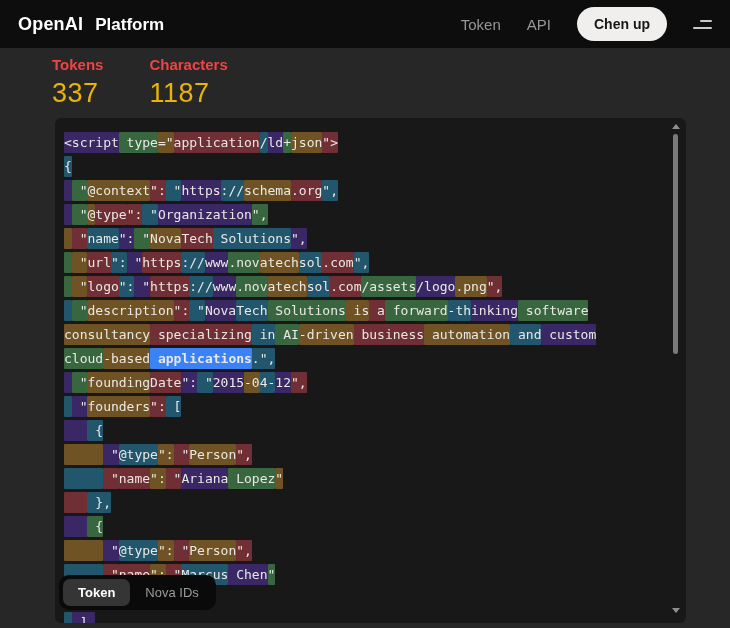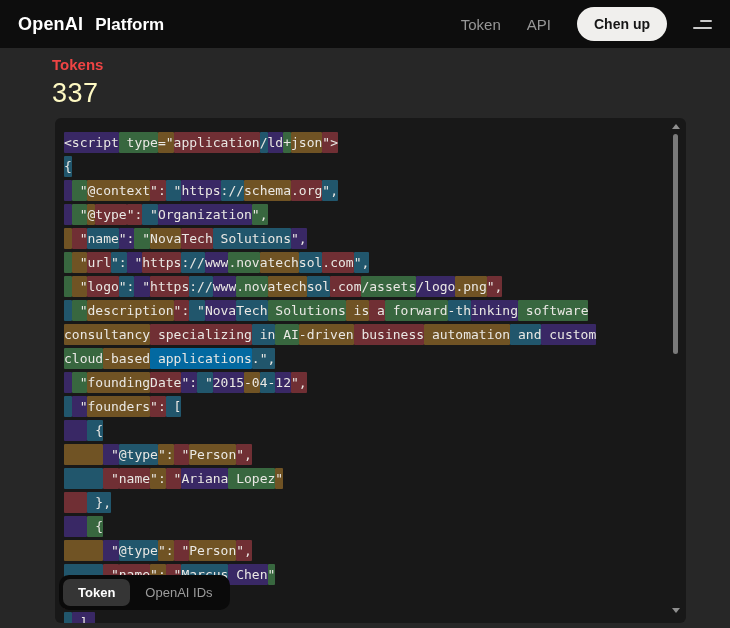--- a/index.html
+++ b/index.html
@@ -17,21 +17,21 @@
   .btn-login { background:#2e2e2e; color:#ffffff; }
   .btn-signup { background:#f0efed; color:#161616; }
   .menu-icon { width:19px; display:flex; flex-direction:column; gap:5px; align-items:flex-end; cursor:pointer; padding:4px 0; }
   .menu-icon i { display:block; height:2px; background:#c9c9c9; border-radius:1px; }
   .menu-icon i:first-child { width:12px; }
   .menu-icon i:last-child { width:19px; }
 
   
   .stats { position:absolute; left:52px; top:56px; display:flex; gap:46px; }
   .stat-label { color:#ef4444; font-size:15px; font-weight:700; }
-  .stat-value { color:#fef9c3; font-size:27px; font-weight:400; margin-top:5px; letter-spacing:.5px; }
+  .stat-value { color:#eab308; font-size:27px; font-weight:400; margin-top:5px; letter-spacing:.5px; }
 
   
   .code-panel { position:absolute; left:55px; top:118px; width:631px; height:505px;
                 background:#181818; border-radius:6px; overflow:hidden; }
   .code-lines { padding:13px 22px 0 9px; font-family:"DejaVu Sans Mono", monospace;
                 font-size:13px; line-height:24px; color:#eae8e4; }
   .code-line { height:24px; white-space:pre; }
   .token { padding:3px 0; border-radius:1px; }
 
   
@@ -68,34 +68,38 @@
         <i></i>
       </span>
   </div>
 </div>
 
 <div class="stats">
   <div>
     <div class="stat-label">Tokens</div>
     <div class="stat-value">337</div>
   </div>
+  <div>
+    <div class="stat-label">Characters</div>
+    <div class="stat-value">1187</div>
+  </div>
 </div>
 
 <div class="code-panel">
   <div class="code-lines">
       <div class="code-line"><span class="token" style="background: rgb(57, 40, 101);">&lt;script</span><span class="token" style="background: rgb(56, 103, 63);"> type</span><span class="token" style="background: rgb(112, 83, 36);">="</span><span class="token" style="background: rgb(112, 47, 52);">application</span><span class="token" style="background: rgb(33, 86, 108);">/</span><span class="token" style="background: rgb(57, 40, 101);">ld</span><span class="token" style="background: rgb(56, 103, 63);">+</span><span class="token" style="background: rgb(112, 83, 36);">json</span><span class="token" style="background: rgb(112, 47, 52);">"&gt;</span></div>
       <div class="code-line"><span class="token" style="background: rgb(33, 86, 108);">{</span></div>
       <div class="code-line"><span class="token" style="background: rgb(57, 40, 101);"> </span><span class="token" style="background: rgb(56, 103, 63);"> "</span><span class="token" style="background: rgb(112, 83, 36);">@context</span><span class="token" style="background: rgb(112, 47, 52);">":</span><span class="token" style="background: rgb(33, 86, 108);"> "</span><span class="token" style="background: rgb(57, 40, 101);">https</span><span class="token" style="background: rgb(33, 86, 108);">://</span><span class="token" style="background: rgb(112, 83, 36);">schema</span><span class="token" style="background: rgb(112, 47, 52);">.org</span><span class="token" style="background: rgb(33, 86, 108);">",</span></div>
       <div class="code-line"><span class="token" style="background: rgb(57, 40, 101);"> </span><span class="token" style="background: rgb(56, 103, 63);"> "</span><span class="token" style="background: rgb(112, 83, 36);">@</span><span class="token" style="background: rgb(112, 47, 52);">type</span><span class="token" style="background: rgb(112, 47, 52);">":</span><span class="token" style="background: rgb(33, 86, 108);"> "</span><span class="token" style="background: rgb(57, 40, 101);">Organization</span><span class="token" style="background: rgb(56, 103, 63);">",</span></div>
       <div class="code-line"><span class="token" style="background: rgb(112, 83, 36);"> </span><span class="token" style="background: rgb(112, 47, 52);"> "</span><span class="token" style="background: rgb(33, 86, 108);">name</span><span class="token" style="background: rgb(57, 40, 101);">":</span><span class="token" style="background: rgb(56, 103, 63);"> "</span><span class="token" style="background: rgb(112, 83, 36);">Nova</span><span class="token" style="background: rgb(112, 47, 52);">Tech</span><span class="token" style="background: rgb(33, 86, 108);"> Solutions</span><span class="token" style="background: rgb(57, 40, 101);">",</span></div>
       <div class="code-line"><span class="token" style="background: rgb(56, 103, 63);"> </span><span class="token" style="background: rgb(112, 83, 36);"> "</span><span class="token" style="background: rgb(112, 47, 52);">url</span><span class="token" style="background: rgb(33, 86, 108);">":</span><span class="token" style="background: rgb(57, 40, 101);"> "</span><span class="token" style="background: rgb(112, 47, 52);">https</span><span class="token" style="background: rgb(33, 86, 108);">://</span><span class="token" style="background: rgb(57, 40, 101);">www</span><span class="token" style="background: rgb(56, 103, 63);">.nov</span><span class="token" style="background: rgb(112, 83, 36);">atech</span><span class="token" style="background: rgb(33, 86, 108);">sol</span><span class="token" style="background: rgb(112, 47, 52);">.com</span><span class="token" style="background: rgb(33, 86, 108);">",</span></div>
       <div class="code-line"><span class="token" style="background: rgb(56, 103, 63);"> </span><span class="token" style="background: rgb(112, 83, 36);"> "</span><span class="token" style="background: rgb(112, 47, 52);">logo</span><span class="token" style="background: rgb(33, 86, 108);">":</span><span class="token" style="background: rgb(57, 40, 101);"> "</span><span class="token" style="background: rgb(112, 47, 52);">https</span><span class="token" style="background: rgb(33, 86, 108);">://</span><span class="token" style="background: rgb(57, 40, 101);">www</span><span class="token" style="background: rgb(56, 103, 63);">.nov</span><span class="token" style="background: rgb(112, 83, 36);">atech</span><span class="token" style="background: rgb(33, 86, 108);">sol</span><span class="token" style="background: rgb(112, 47, 52);">.com</span><span class="token" style="background: rgb(56, 103, 63);">/assets</span><span class="token" style="background: rgb(57, 40, 101);">/logo</span><span class="token" style="background: rgb(112, 83, 36);">.png</span><span class="token" style="background: rgb(112, 47, 52);">",</span></div>
       <div class="code-line"><span class="token" style="background: rgb(33, 86, 108);"> </span><span class="token" style="background: rgb(56, 103, 63);"> "</span><span class="token" style="background: rgb(112, 83, 36);">description</span><span class="token" style="background: rgb(112, 47, 52);">":</span><span class="token" style="background: rgb(33, 86, 108);"> "</span><span class="token" style="background: rgb(57, 40, 101);">Nova</span><span class="token" style="background: rgb(33, 86, 108);">Tech</span><span class="token" style="background: rgb(56, 103, 63);"> Solutions</span><span class="token" style="background: rgb(112, 83, 36);"> is</span><span class="token" style="background: rgb(112, 47, 52);"> a</span><span class="token" style="background: rgb(56, 103, 63);"> forward</span><span class="token" style="background: rgb(33, 86, 108);">-th</span><span class="token" style="background: rgb(57, 40, 101);">inking</span><span class="token" style="background: rgb(56, 103, 63);"> software</span></div>
       <div class="code-line"><span class="token" style="background: rgb(112, 83, 36);">consultancy</span><span class="token" style="background: rgb(112, 47, 52);"> specializing</span><span class="token" style="background: rgb(33, 86, 108);"> in</span><span class="token" style="background: rgb(56, 103, 63);"> AI</span><span class="token" style="background: rgb(112, 83, 36);">-driven</span><span class="token" style="background: rgb(112, 47, 52);"> business</span><span class="token" style="background: rgb(112, 83, 36);"> automation</span><span class="token" style="background: rgb(33, 86, 108);"> and</span><span class="token" style="background: rgb(57, 40, 101);"> custom</span></div>
-      <div class="code-line"><span class="token" style="background: rgb(56, 103, 63);">cloud</span><span class="token" style="background: rgb(112, 83, 36); text-align: center;">-based</span><span class="token" style="background: #0369a1;"> applications</span><span class="token" style="background: rgb(33, 86, 108);">.",</span></div>
+      <div class="code-line"><span class="token" style="background: rgb(56, 103, 63);">cloud</span><span class="token" style="background: rgb(112, 83, 36); text-align: center;">-based</span><span class="token" style="background: #3b82f6; font-weight: bold;"> applications</span><span class="token" style="background: rgb(33, 86, 108);">.",</span></div>
       <div class="code-line"><span class="token" style="background: rgb(57, 40, 101);"> </span><span class="token" style="background: rgb(56, 103, 63);"> "</span><span class="token" style="background: rgb(112, 83, 36);">founding</span><span class="token" style="background: rgb(112, 47, 52);">Date</span><span class="token" style="background: rgb(57, 40, 101);">":</span><span class="token" style="background: rgb(33, 86, 108);"> "</span><span class="token" style="background: rgb(57, 40, 101);">2015</span><span class="token" style="background: rgb(112, 83, 36);">-0</span><span class="token" style="background: rgb(33, 86, 108);">4-</span><span class="token" style="background: rgb(57, 40, 101);">12</span><span class="token" style="background: rgb(112, 47, 52);">",</span></div>
       <div class="code-line"><span class="token" style="background: rgb(33, 86, 108);"> </span><span class="token" style="background: rgb(57, 40, 101);"> "</span><span class="token" style="background: rgb(112, 83, 36);">founders</span><span class="token" style="background: rgb(112, 47, 52);">":</span><span class="token" style="background: rgb(33, 86, 108);"> [</span></div>
       <div class="code-line"><span class="token" style="background: rgb(57, 40, 101);">   </span><span class="token" style="background: rgb(33, 86, 108);"> {</span></div>
       <div class="code-line"><span class="token" style="background: rgb(112, 83, 36);">     </span><span class="token" style="background: rgb(57, 40, 101);"> "</span><span class="token" style="background: rgb(33, 86, 108);">@type</span><span class="token" style="background: rgb(112, 83, 36);">":</span><span class="token" style="background: rgb(112, 47, 52);"> "</span><span class="token" style="background: rgb(112, 83, 36);">Person</span><span class="token" style="background: rgb(112, 47, 52);">",</span></div>
       <div class="code-line"><span class="token" style="background: rgb(33, 86, 108);">     </span><span class="token" style="background: rgb(112, 47, 52);"> "</span><span class="token" style="background: rgb(112, 47, 52);">name</span><span class="token" style="background: rgb(112, 83, 36);">":</span><span class="token" style="background: rgb(112, 47, 52);"> "</span><span class="token" style="background: rgb(57, 40, 101);">Ariana</span><span class="token" style="background: rgb(56, 103, 63);"> Lopez</span><span class="token" style="background: rgb(112, 83, 36);">"</span></div>
       <div class="code-line"><span class="token" style="background: rgb(112, 47, 52);">   </span><span class="token" style="background: rgb(33, 86, 108);"> },</span></div>
       <div class="code-line"><span class="token" style="background: rgb(57, 40, 101);">   </span><span class="token" style="background: rgb(56, 103, 63);"> {</span></div>
       <div class="code-line"><span class="token" style="background: rgb(112, 83, 36);">     </span><span class="token" style="background: rgb(57, 40, 101);"> "</span><span class="token" style="background: rgb(33, 86, 108);">@type</span><span class="token" style="background: rgb(112, 83, 36);">":</span><span class="token" style="background: rgb(112, 47, 52);"> "</span><span class="token" style="background: rgb(112, 83, 36);">Person</span><span class="token" style="background: rgb(112, 47, 52);">",</span></div>
       <div class="code-line"><span class="token" style="background: rgb(33, 86, 108);">     </span><span class="token" style="background: rgb(112, 47, 52);"> "</span><span class="token" style="background: rgb(112, 47, 52);">name</span><span class="token" style="background: rgb(112, 83, 36);">":</span><span class="token" style="background: rgb(112, 47, 52);"> "</span><span class="token" style="background: rgb(33, 86, 108);">Marcus</span><span class="token" style="background: rgb(57, 40, 101);"> Chen</span><span class="token" style="background: rgb(56, 103, 63);">"</span></div>
       <div class="code-line"><span class="token" style="background: rgb(112, 47, 52);">   </span><span class="token" style="background: rgb(33, 86, 108);"> },</span></div>
@@ -103,15 +107,15 @@
     </div>
 
   <div class="scrollbar">
     <span class="scroll-arrow-up"></span>
     <span class="scroll-thumb"></span>
     <span class="scroll-arrow-down"></span>
   </div>
 
   <div class="view-toggle">
     <span class="toggle-active">Token</span>
-    <span class="toggle-inactive">OpenAI IDs</span>
+    <span class="toggle-inactive">Nova IDs</span>
   </div>
 </div>
 
 </body></html>

